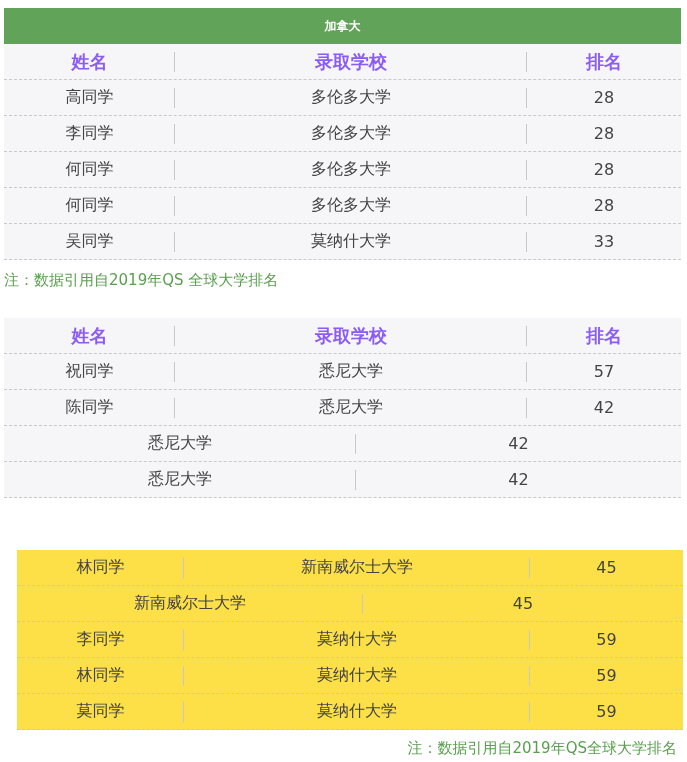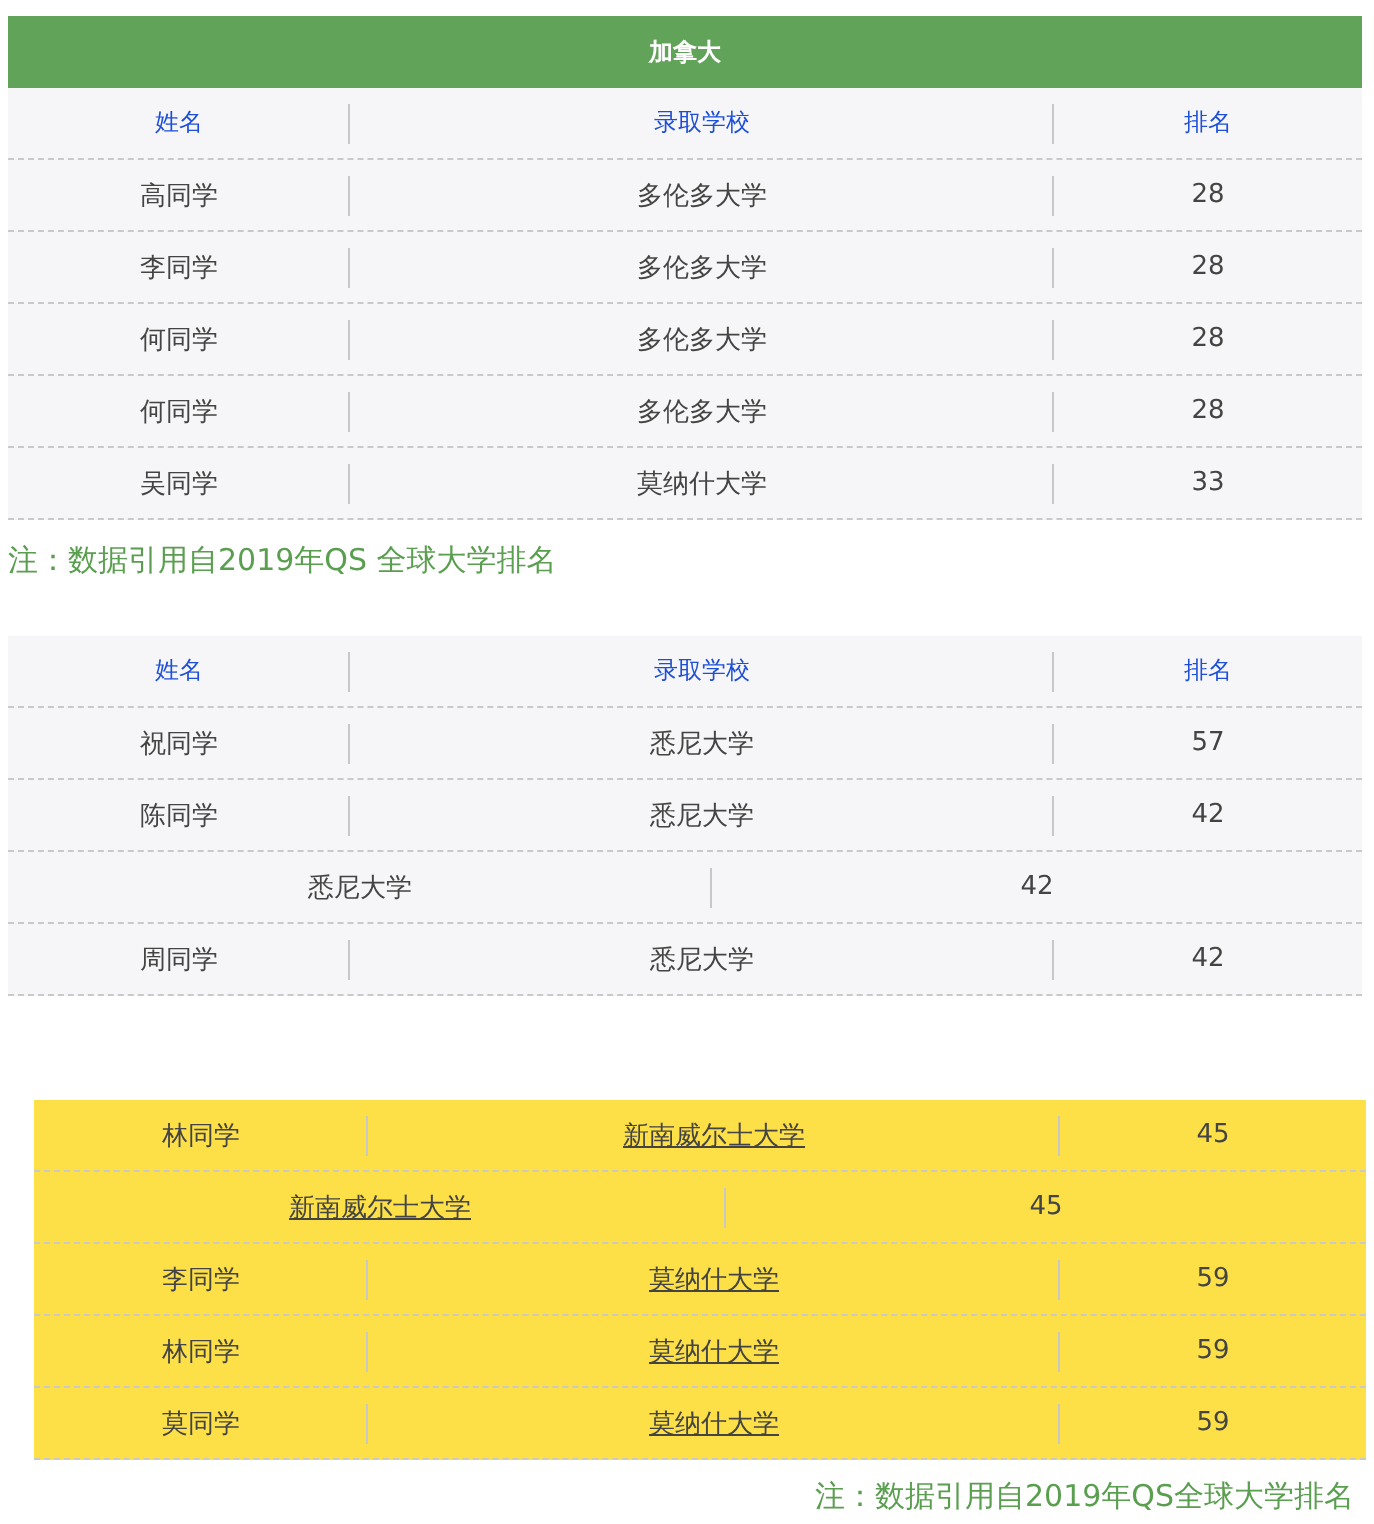--- a/index.html
+++ b/index.html
@@ -3,31 +3,31 @@
 <meta charset="utf-8">
 <style>
   html, body { margin:0; padding:0; background:#ffffff; }
   body { width:687px; height:762px; position:relative; overflow:hidden;
          font-family:"DejaVu Sans", "Liberation Sans", sans-serif; color:#333; }
   .section { position:absolute; left:4px; width:677px; }
   .title-bar { height:36px; background:#62a35a; color:#ffffff; font-weight:bold;
                font-size:12px; display:flex; align-items:center; justify-content:center; }
   .tbl { width:100%; background:#f6f6f8; }
   .row { height:36px; display:flex; align-items:center; border-bottom:1px dashed #c9c9c9;
-         font-size:13px; color:#444; box-sizing:border-box; position:relative; }
-  .row.head { font-weight:normal; color:#1d4ed8; font-size:12px; }
+         font-size:16px; color:#444; box-sizing:border-box; position:relative; }
+  .row.head { font-weight:bold; color:#8b5cf6; font-size:18px; }
   .cell { text-align:center; height:100%; display:flex; align-items:center; justify-content:center; position:relative; }
   .c1 { width:171px; }
   .c2 { width:352px; }
   .c3 { flex:1; }
   .cell.sep::after { content:""; position:absolute; right:0; top:8px; height:20px; border-right:1px solid #c8c8c8; }
   .note { text-align:left; font-size:15px; color:#5a9e4f; padding-right:4px; height:40px; line-height:40px; }
   .sub { position:absolute; left:17px; width:666px; background:#fde047; }
   .sub .c1 { width:167px; }
-  .sub .c2 { width:346px;text-decoration:underline; }
+  .sub .c2 { width:346px; }
 </style>
 </head>
 <body>
 
 <div class="section" style="top:8px;">
   <div class="title-bar">加拿大</div>
   <div class="tbl">
     <div class="row head">
       <div class="cell c1 sep">姓名</div>
       <div class="cell c2 sep">录取学校</div>
@@ -77,21 +77,20 @@
     <div class="row">
       <div class="cell c1 sep">陈同学</div>
       <div class="cell c2 sep">悉尼大学</div>
       <div class="cell c3">42</div>
     </div>
     <div class="row">
       <div class="cell c2 sep">悉尼大学</div>
       <div class="cell c3">42</div>
     </div>
     <div class="row">
-      <div class="cell c1 sep">周同学</div>
       <div class="cell c2 sep">悉尼大学</div>
       <div class="cell c3">42</div>
     </div>
   </div>
 </div>
 
 <div class="sub" style="top:550px;">
   <div class="row">
     <div class="cell c1 sep">林同学</div>
     <div class="cell c2 sep">新南威尔士大学</div>

